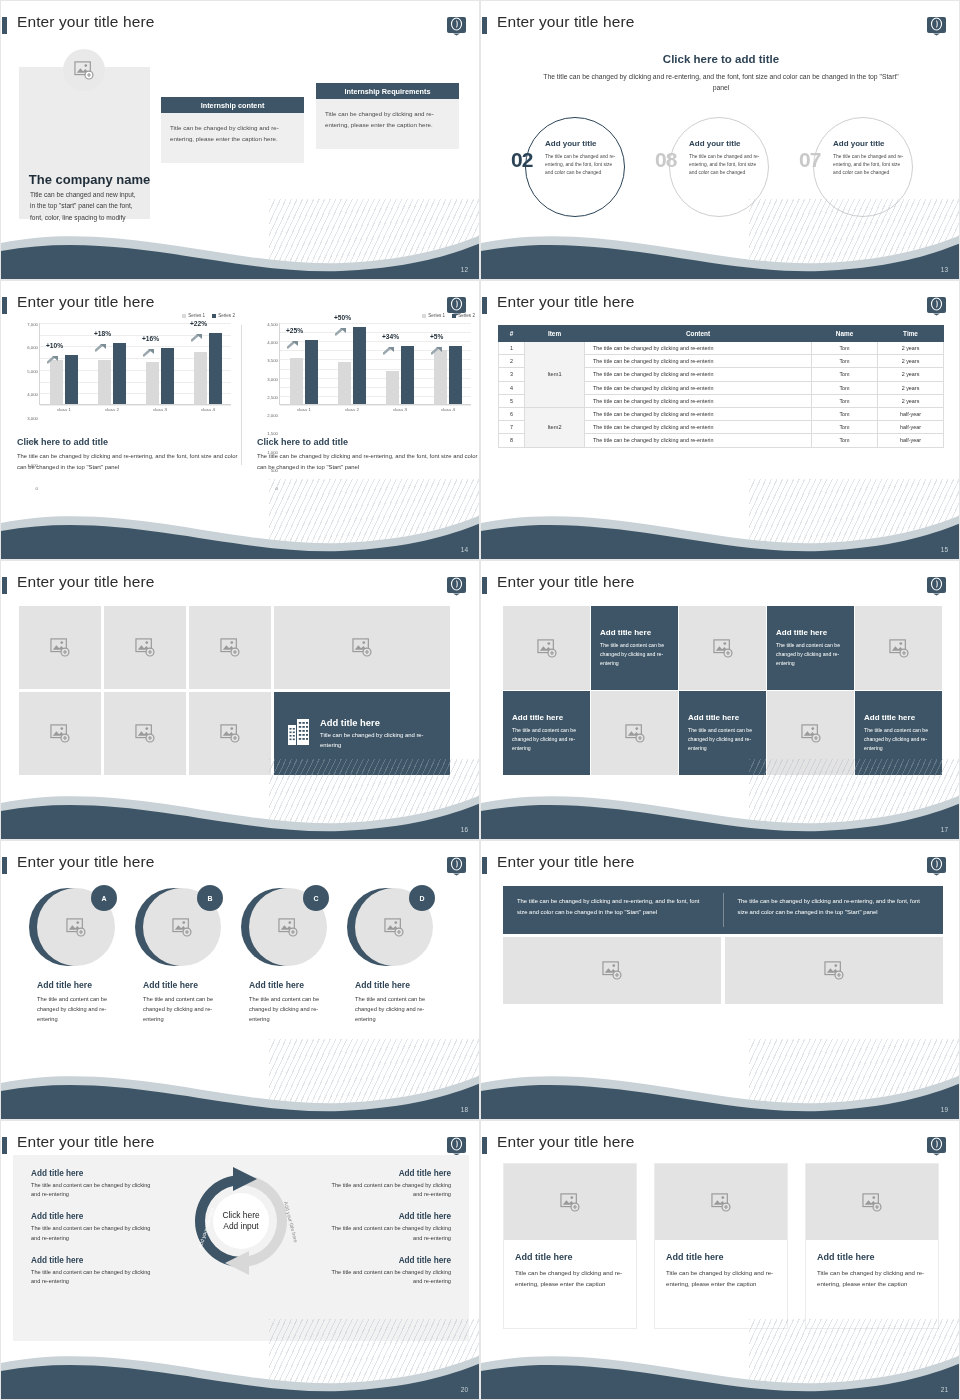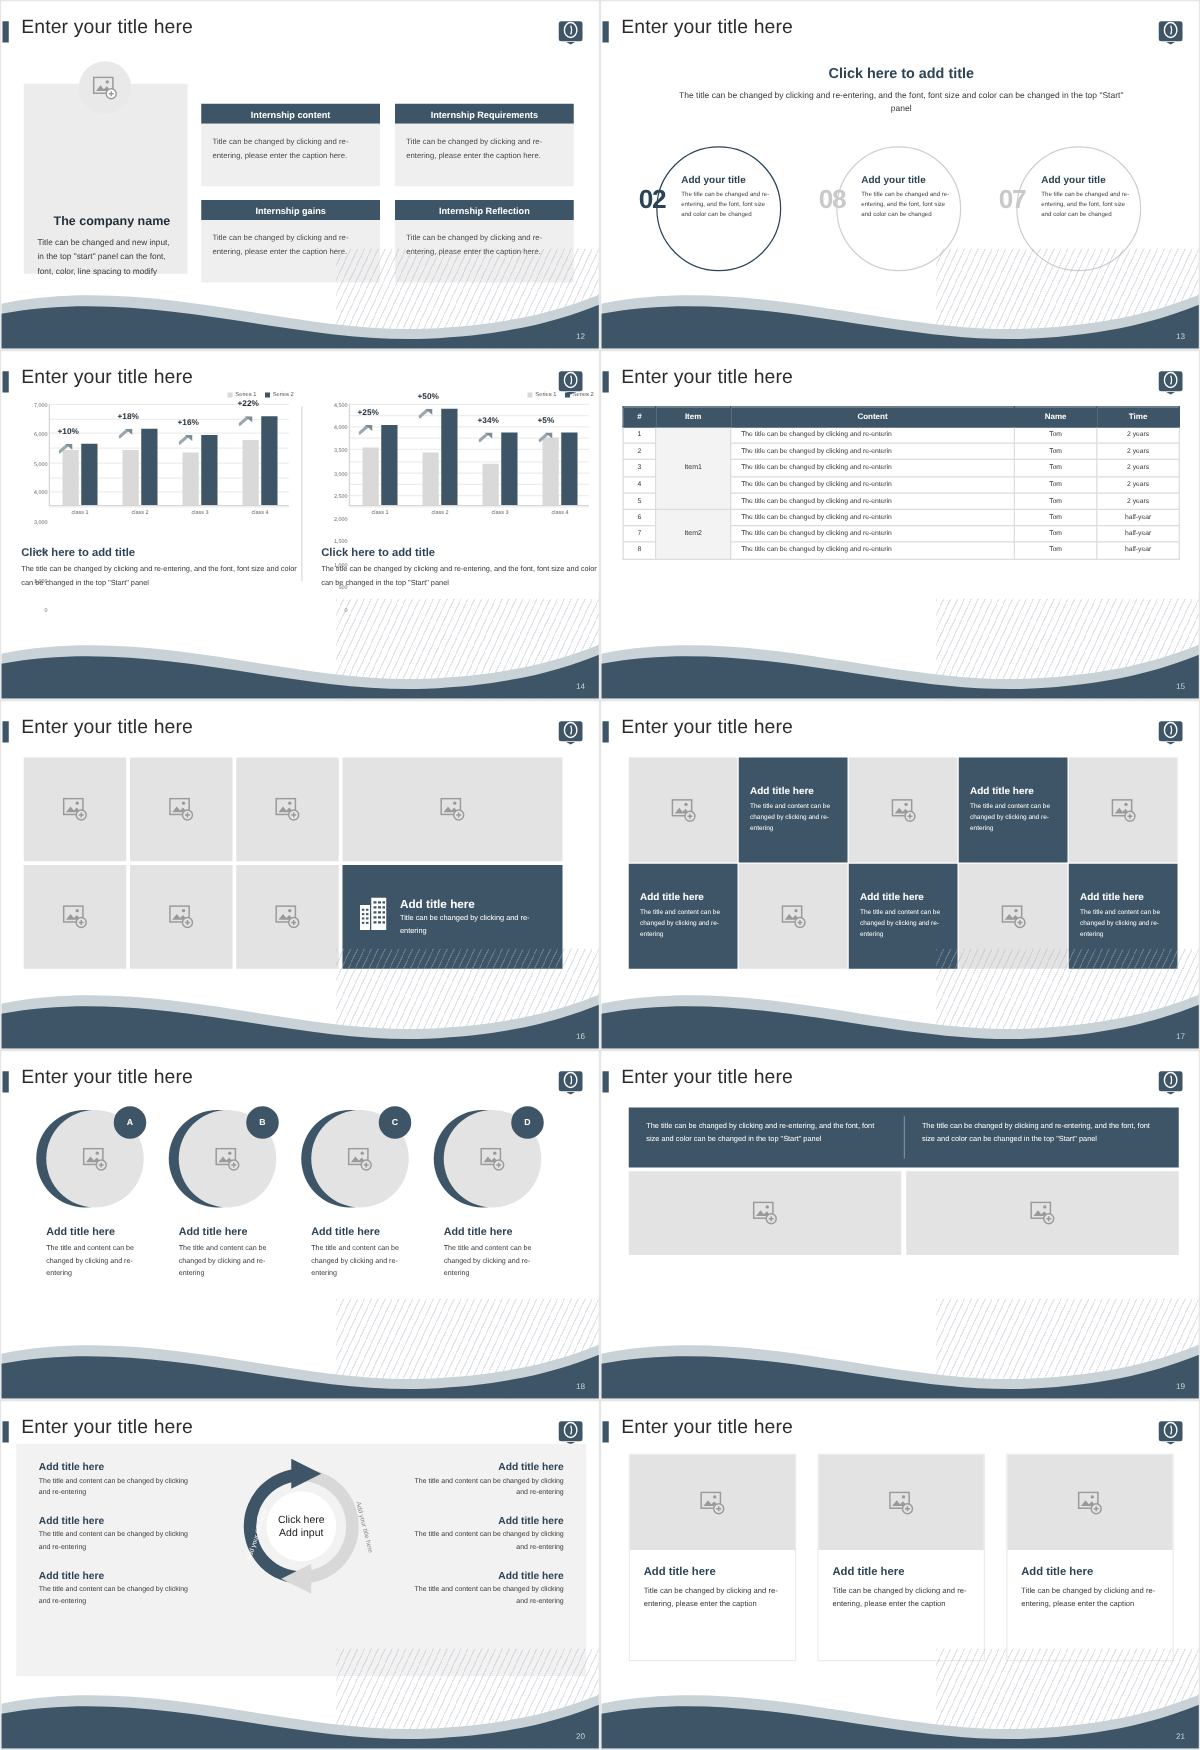--- a/index.html
+++ b/index.html
@@ -26,26 +26,26 @@
 
   
   .img-ph { background:#e4e3e3; display:flex; align-items:center; justify-content:center; }
   .img-ico { width:22px; height:19px; }
   .navy { background:#3d5566; color:#fff; }
   .grey { background:#e4e3e3; }
 
   
   .s12-left { position:absolute; left:18px; top:66px; width:131px; height:152px; background:#ececec; }
   .s12-circle { position:absolute; left:62px; top:48px; width:42px; height:42px; border-radius:50%; background:#e9e9e9; display:flex; align-items:center; justify-content:center; }
-  .s12-cn { position:absolute; top:105px; left:0; width:141px; text-align:center; font-size:10px; font-weight:bold; color:#1f2d38; }
+  .s12-cn { position:absolute; top:105px; left:0; width:141px; text-align:center; font-size:13px; font-weight:bold; color:#1f2d38; }
   .s12-body { position:absolute; top:122px; left:11px; width:108px; font-size:6.6px; line-height:1.72; color:#3a3a3a; }
   .s12-card { position:absolute; width:143px; }
   .s12-card .hd { height:16px; background:#3d5566; color:#fff; font-size:7.3px; font-weight:bold; display:flex; align-items:center; justify-content:center; }
   .s12-card .bd { height:50px; background:#efefef; padding:9px 9px 0 9px; font-size:6.2px; line-height:1.85; color:#4a4a4a; }
-  .s12-c1 { left:160px; top:82px; } .s12-c2 { left:315px; top:82px; }
+  .s12-c1 { left:160px; top:96px; } .s12-c2 { left:315px; top:82px; }
   .s12-c3 { left:160px; top:159px; } .s12-c4 { left:315px; top:159px; }
 
   
   .s13-h { position:absolute; top:52px; left:0; width:480px; text-align:center; font-size:11.5px; font-weight:bold; color:#2e4456; }
   .s13-sub { position:absolute; top:70px; left:60px; width:360px; text-align:center; font-size:6.8px; line-height:1.65; color:#3a3a3a; }
   .s13-item { position:absolute; top:113px; width:140px; height:108px; }
   .s13-ring { position:absolute; left:22px; top:3px; width:100px; height:100px; border-radius:50%; border:1.6px solid #cfcfcf; }
   .s13-item.on .s13-ring { border-color:#2b4356; }
   .s13-num { position:absolute; left:8px; top:34px; font-size:21px; font-weight:bold; color:#c9c9c9; letter-spacing:-1px; }
   .s13-item.on .s13-num { color:#2b4356; }
@@ -159,28 +159,20 @@
           <path d="M17.5 13.3v4.4M15.3 15.5h4.4" stroke="#9a9a9a" stroke-width="1.3"></path>
         </svg>
     </div>
 
     <div class="s12-card s12-c1">
       <div class="hd">Internship content</div>
       <div class="bd">Title can be changed by clicking and re-entering, please enter the caption here.</div>
     </div>
     <div class="s12-card s12-c2">
       <div class="hd">Internship Requirements</div>
-      <div class="bd">Title can be changed by clicking and re-entering, please enter the caption here.</div>
-    </div>
-    <div class="s12-card s12-c3">
-      <div class="hd">Internship gains</div>
-      <div class="bd">Title can be changed by clicking and re-entering, please enter the caption here.</div>
-    </div>
-    <div class="s12-card s12-c4">
-      <div class="hd">Internship Reflection</div>
       <div class="bd">Title can be changed by clicking and re-entering, please enter the caption here.</div>
     </div>
 
     <div class="hatch"></div>
     <svg class="wave" viewBox="0 0 480 58" preserveAspectRatio="none">
       <path d="M0 22 C120 -2 230 46 340 42 C410 39 450 26 480 14 L480 58 L0 58 Z" fill="#c9d2d6"></path>
       <path d="M0 30 C120 8 230 54 340 50 C410 47 450 34 480 22 L480 58 L0 58 Z" fill="#3d5566"></path>
     </svg>
     <div class="pagenum">12</div>
   </div>

